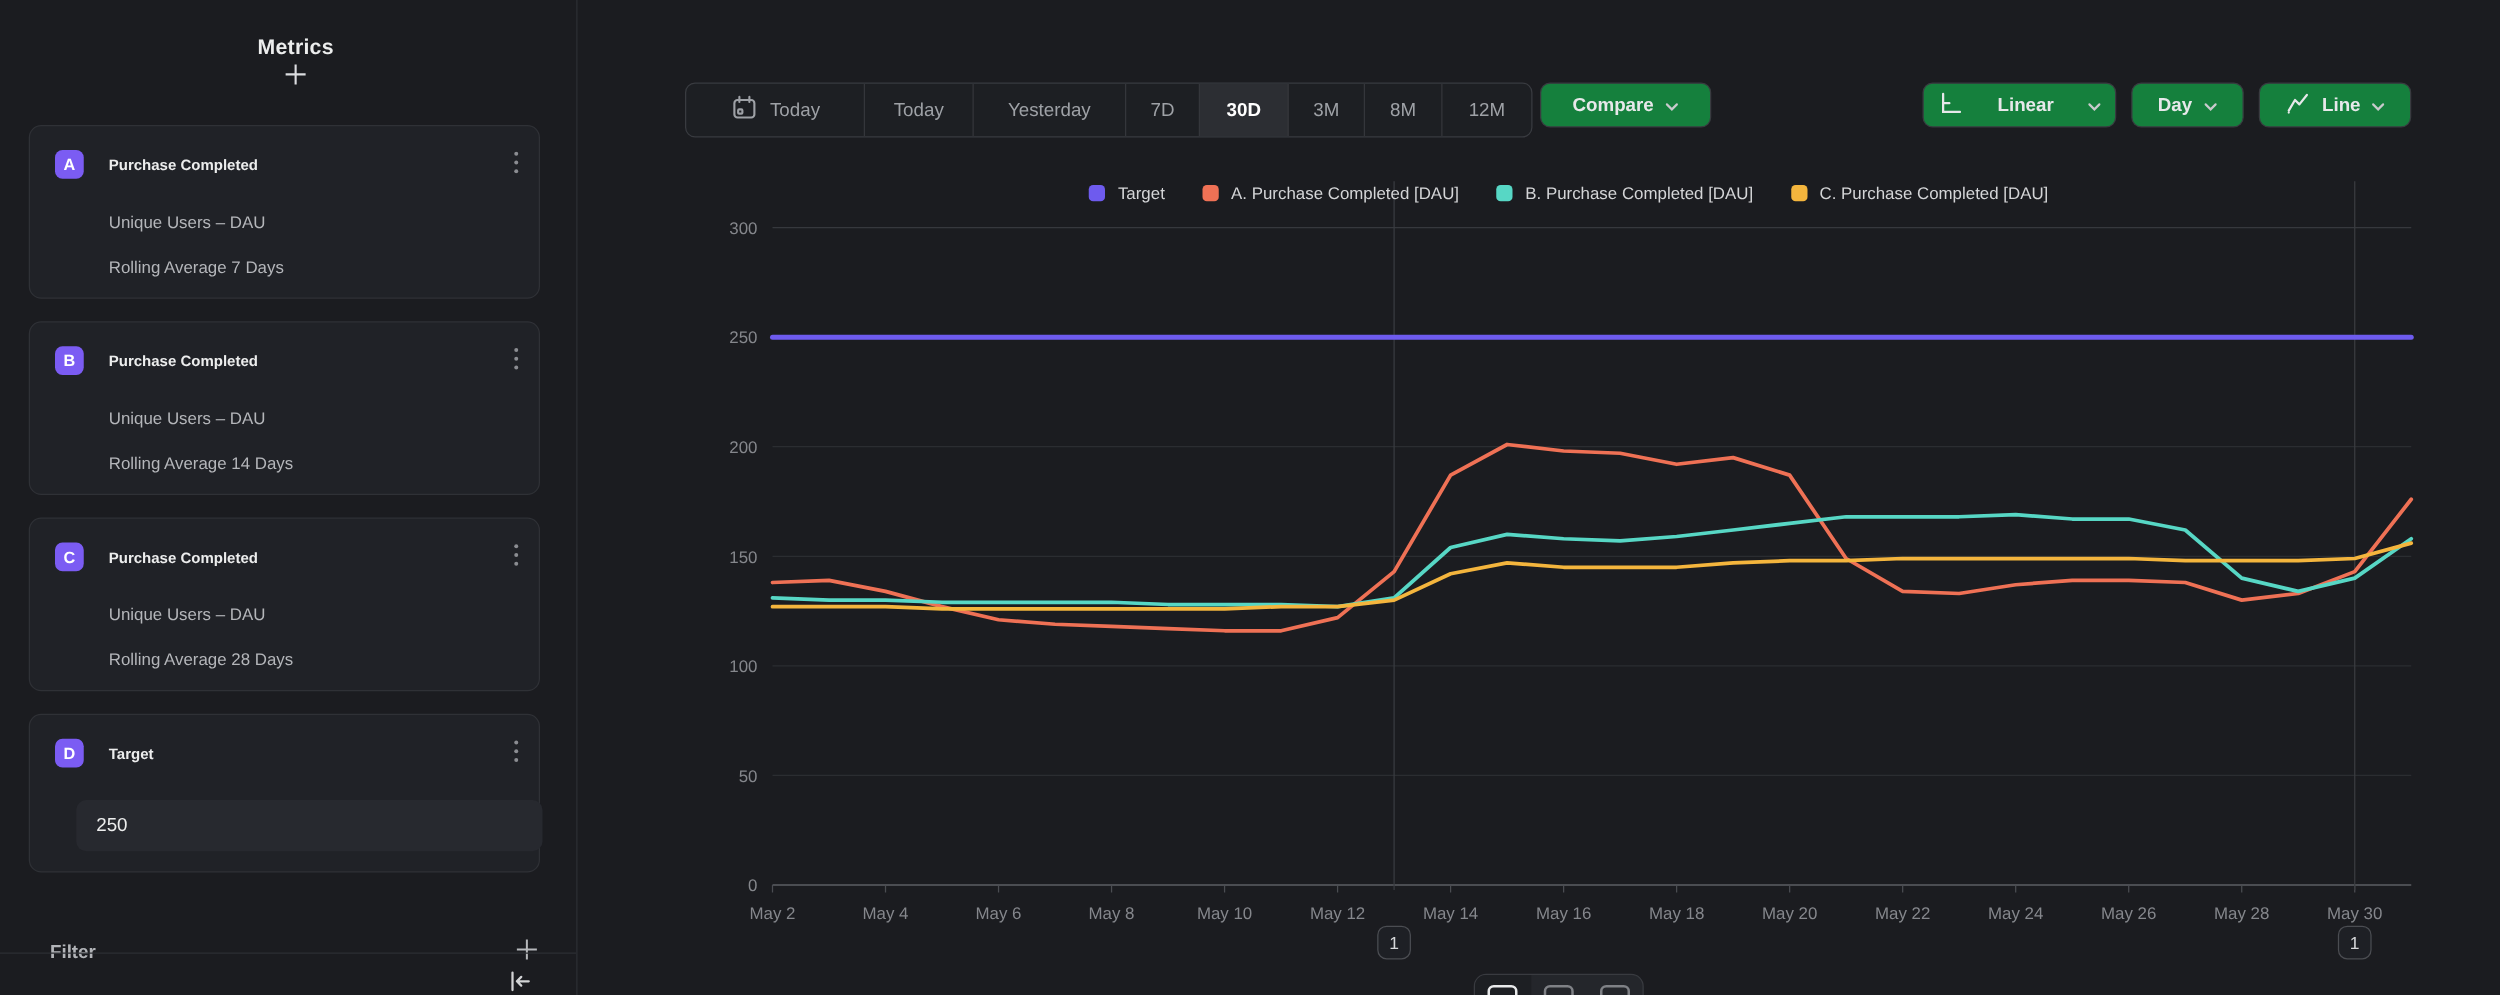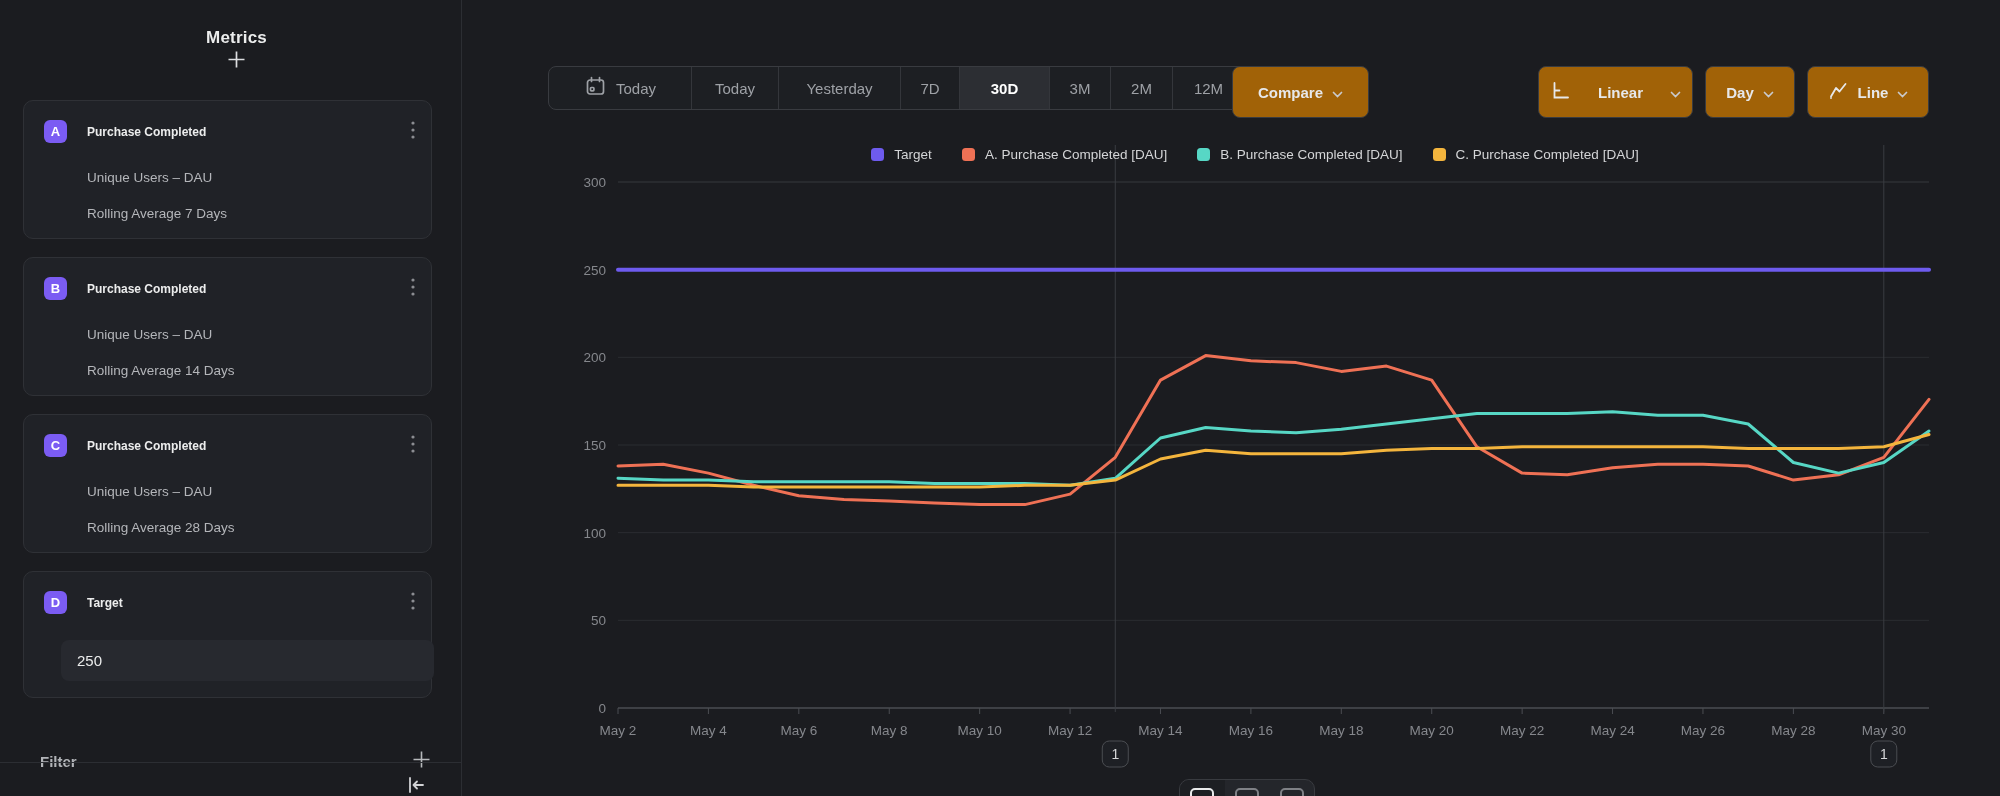--- a/index.html
+++ b/index.html
@@ -48,21 +48,21 @@
   .filter-label { font-size:15px; font-weight:700; color:#b2b4b8; }
   .side-footer {
     position:absolute; bottom:0; left:0; right:0; height:34px;
     border-top:1px solid #2c2e33; display:flex; justify-content:flex-end;
     align-items:flex-start; padding:9px 32px 0 0;
   }
   
   .main { position:absolute; left:462px; top:0; width:1538px; height:796px; }
   .btn {
     display:inline-flex; align-items:center; justify-content:center; gap:9px;
-    height:52px; border:1px solid #393b40; border-radius:8px; background:#a16207;
+    height:36px; border:1px solid #393b40; border-radius:8px; background:#15803d;
     color:#e7e8ea; font-size:15px; font-weight:700; cursor:pointer;
     font-family:"Liberation Sans", sans-serif;
   }
   .seg-control {
     position:absolute; left:86px; top:66px; height:44px; display:flex;
     border:1px solid #393b40; border-radius:8px; background:#1d1f23; overflow:hidden;
   }
   .seg {
     display:flex; align-items:center; justify-content:center; gap:9px;
     height:100%; font-size:15px; color:#9ea1a6; cursor:pointer; background:none; border:none;
@@ -222,23 +222,23 @@
           <rect x="3.5" y="5" width="16" height="14" rx="2.5"></rect>
             <path d="M7.5 2.5v4M15.5 2.5v4"></path>
             <rect x="6.5" y="12.5" width="3.4" height="3.4" rx="0.8"></rect>
         </svg>
       </span>
       <span>Today</span>
     </button>
     <button class="seg" style="width:87px">Today</button>
     <button class="seg" style="width:122px">Yesterday</button>
     <button class="seg" style="width:59px">7D</button>
-    <button class="seg selected" style="width:90px">30D</button>
+    <button class="seg selected" style="width:71px">30D</button>
     <button class="seg" style="width:61px">3M</button>
-    <button class="seg" style="width:62px">2M</button>
+    <button class="seg" style="width:62px">8M</button>
     <button class="seg" style="width:71px">12M</button>
   </div>
 
   <button class="btn compare-btn">
     <span>Compare</span>
     <span>
       <svg width="11" height="7" viewBox="0 0 11 7" fill="none" stroke="#c9cacd" stroke-width="1.7" stroke-linecap="round">
           <path d="m1.5 1.5 4 4 4-4"></path>
         </svg>
     </span>

